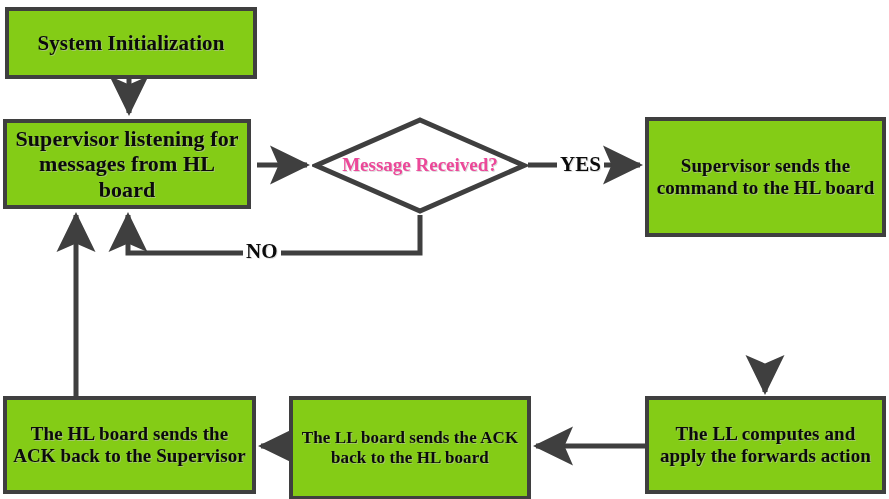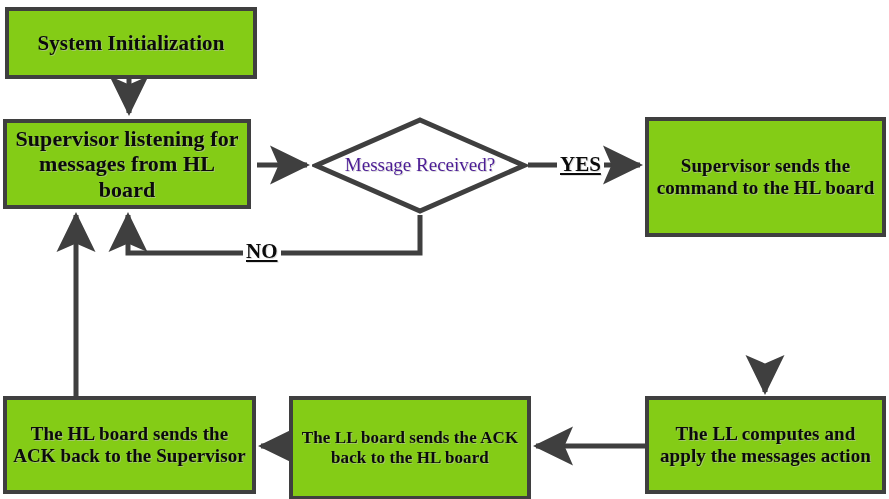--- a/index.html
+++ b/index.html
@@ -47,36 +47,35 @@
     justify-content: center;
   }
   .diamond-wrap svg.shape {
     position: absolute;
     left: 0;
     top: 0;
   }
   .diamond-label {
     position: relative;
     text-align: center;
-    font-weight: normal;
-    color: #4c1d95;
+    font-weight: bold;
+    color: #ec4899;
     line-height: 1.2;
     text-shadow: 1px 1px 0 rgba(190,190,190,0.55);
     z-index: 2;
   }
   .edge-label {
     position: absolute;
     font-weight: bold;
     color: #0b0b0b;
     background: #ffffff;
     text-shadow: 1px 1px 0 rgba(190,190,190,0.5);
     padding: 0 3px;
     white-space: nowrap;
     z-index: 3;
-    text-decoration: underline;
   }
 </style>
 </head>
 <body>
 
 <div id="canvas">
 
   <svg class="edges" viewBox="0 0 889 499" xmlns="http://www.w3.org/2000/svg">
     <defs>
       <marker id="ah" markerWidth="9" markerHeight="9" refX="7.4" refY="4.5" orient="auto" markerUnits="strokeWidth">
@@ -110,21 +109,21 @@
     </svg>
     <div class="diamond-label" style="font-size:19px;">Message Received?</div>
   </div>
 
   <div class="node" style="left:645px; top:117px; width:241px; height:120px; font-size:19px;">
     <span>Supervisor sends the command to the HL board</span>
   </div>
 
 
   <div class="node" style="left:645px; top:396px; width:241px; height:98px; font-size:19px;">
-    <span>The LL computes and apply the messages action</span>
+    <span>The LL computes and apply the forwards action</span>
   </div>
 
   <div class="node" style="left:289px; top:396px; width:242px; height:104px; font-size:17px;">
     <span>The LL board sends the ACK back to the HL board</span>
   </div>
 
   <div class="node" style="left:3px; top:396px; width:253px; height:98px; font-size:19px;">
     <span>The HL board sends the ACK back to the Supervisor</span>
   </div>
 

